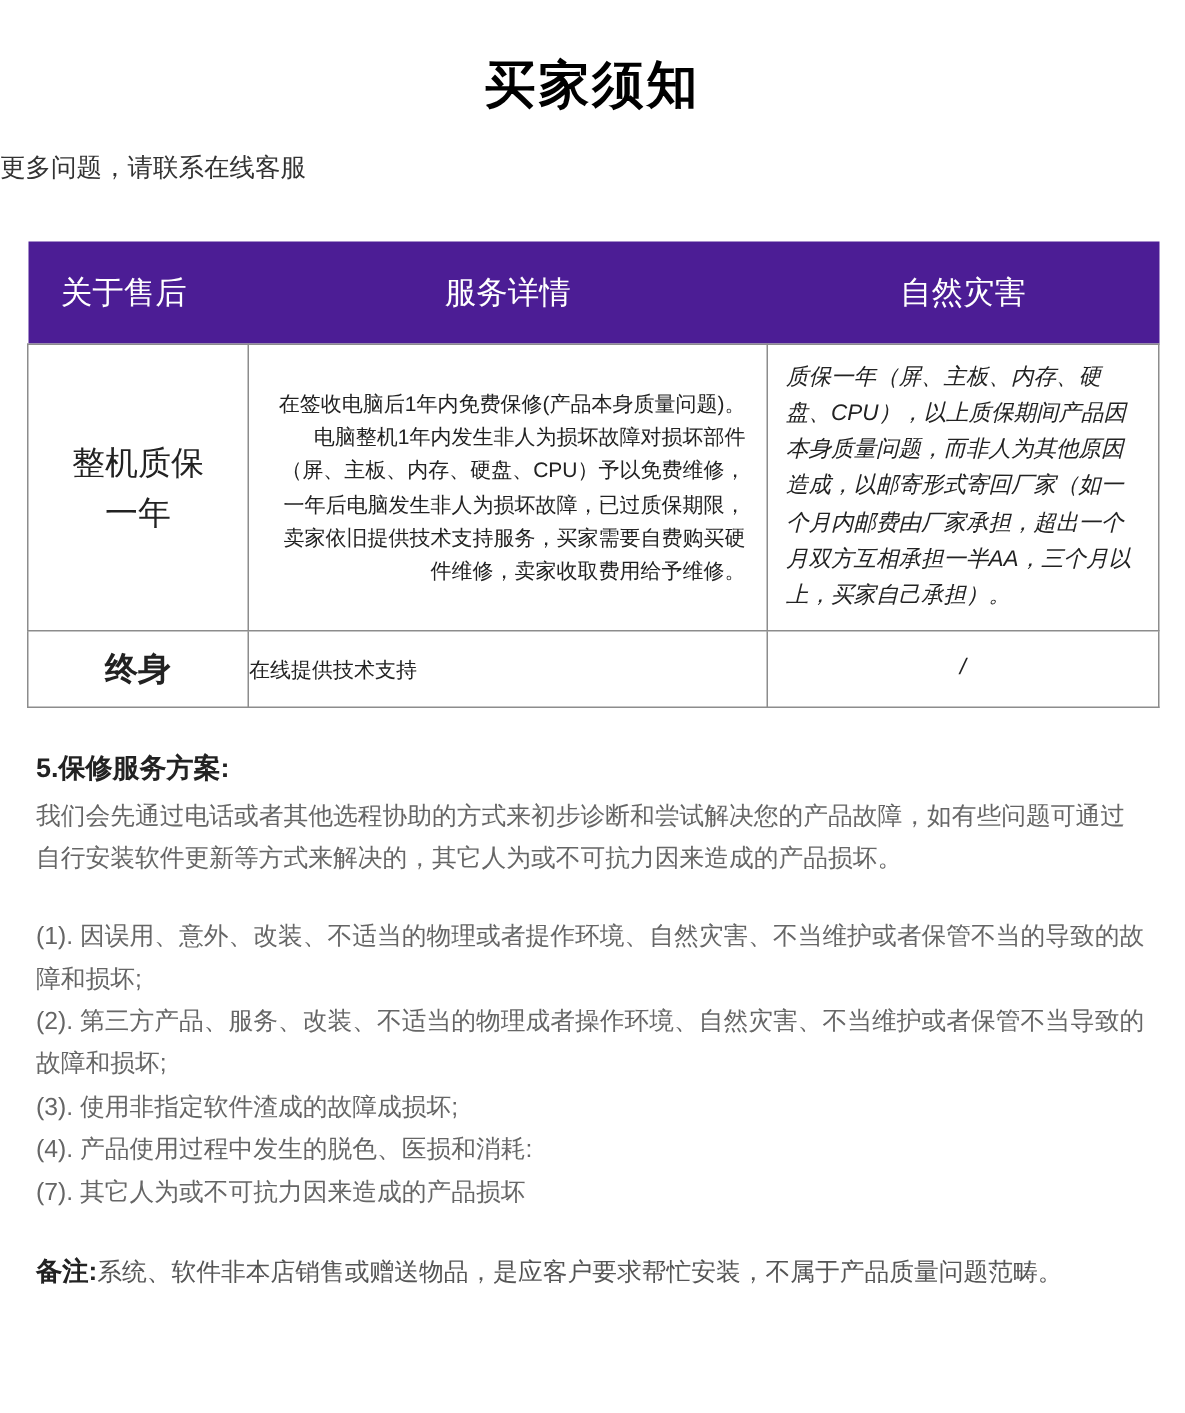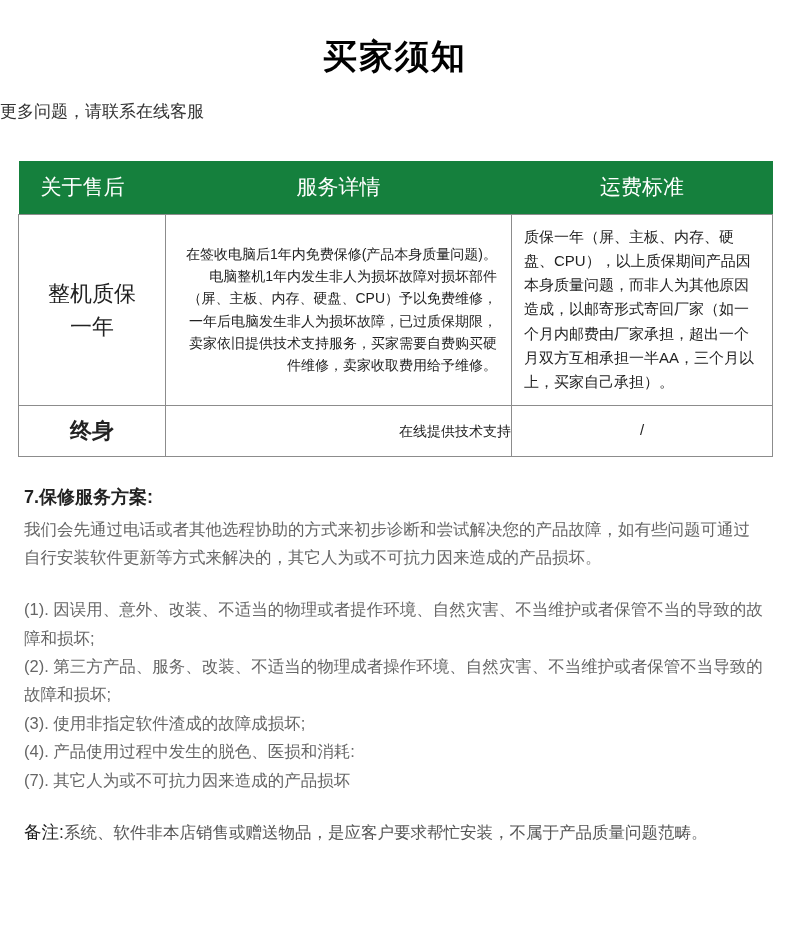--- a/index.html
+++ b/index.html
@@ -31,25 +31,25 @@
     margin: 38px 18px 0 18px;
     width: 754px;
     border-collapse: collapse;
     table-layout: fixed;
   }
   .policy-table col.c1 { width: 147px; }
   .policy-table col.c2 { width: 346px; }
   .policy-table col.c3 { width: 261px; }
 
   .policy-table thead th {
-    background: #15803d;
+    background: #4c1d95;
     color: #ffffff;
     font-size: 21px;
     font-weight: 500;
-    height: 53px;
+    height: 68px;
     border: none;
   }
   .policy-table thead th.h1 { text-align: left; padding-left: 22px; }
   .policy-table thead th.h2, .policy-table thead th.h3 { text-align: center; }
 
   .policy-table tbody td {
     border: 1px solid #8c8c8c;
     vertical-align: middle;
     color: #222222;
   }
@@ -63,86 +63,87 @@
     line-height: 1.5;
     padding: 0 22px;
   }
   td.cell-term.bold { font-weight: bold; }
   td.cell-detail {
     font-size: 14px;
     line-height: 1.58;
     padding: 10px 14px;
     text-align: right;
   }
-  td.cell-detail.center { text-align: right; padding: 0; }
+  td.cell-detail.center { text-align: left; padding: 0; }
   td.cell-ship {
     font-size: 15px;
     line-height: 1.62;
     padding: 10px 12px;
     text-align: left;
+    font-style: italic;
   }
   td.cell-ship.center { text-align: center; padding: 0; }
 
   .sections { padding: 0 24px; margin-top: 28px; }
   .section-heading {
     font-size: 18px;
     font-weight: bold;
     color: #222222;
     margin-bottom: 6px;
   }
   .section-body, .section-item {
     font-size: 16.5px;
     color: #666666;
     line-height: 1.72;
   }
   .section + .section { margin-top: 24px; }
 
   .note-line { margin-top: 24px; font-size: 16.5px; line-height: 1.7; }
-  .note-label { font-weight: normal; color: #222222; font-size: 17.5px; }
+  .note-label { font-weight: bold; color: #222222; font-size: 17.5px; }
   .note-text { color: #555555; }
 </style>
 </head>
 <body>
 
 <div class="page">
 
   <div class="page-title">买家须知</div>
   <div class="page-subtitle">更多问题，请联系在线客服</div>
 
   <table class="policy-table">
     <colgroup>
         <col class="c1">
         <col class="c2">
         <col class="c3">
       </colgroup>
     <thead>
       <tr>
         <th class="h1">关于售后</th>
         <th class="h2">服务详情</th>
-        <th class="h3">运费标准</th>
+        <th class="h3">自然灾害</th>
       </tr>
     </thead>
     <tbody>
       <tr class="row1">
         <td class="cell-term">整机质保一年</td>
         <td class="cell-detail">在签收电脑后1年内免费保修(产品本身质量问题)。电脑整机1年内发生非人为损坏故障对损坏部件（屏、主板、内存、硬盘、CPU）予以免费维修，一年后电脑发生非人为损坏故障，已过质保期限，卖家依旧提供技术支持服务，买家需要自费购买硬件维修，卖家收取费用给予维修。</td>
         <td class="cell-ship">质保一年（屏、主板、内存、硬盘、CPU），以上质保期间产品因本身质量问题，而非人为其他原因造成，以邮寄形式寄回厂家（如一个月内邮费由厂家承担，超出一个月双方互相承担一半AA，三个月以上，买家自己承担）。</td>
       </tr>
       <tr class="row2">
         <td class="cell-term bold">终身</td>
         <td class="cell-detail center">在线提供技术支持</td>
         <td class="cell-ship center">/</td>
       </tr>
     </tbody>
   </table>
 
   <div class="sections">
 
     <div class="section">
-      <div class="section-heading">7.保修服务方案:</div>
+      <div class="section-heading">5.保修服务方案:</div>
       <div class="section-body">我们会先通过电话或者其他选程协助的方式来初步诊断和尝试解决您的产品故障，如有些问题可通过自行安装软件更新等方式来解决的，其它人为或不可抗力因来造成的产品损坏。</div>
     </div>
 
     <div class="section">
       <div class="section-item">(1). 因误用、意外、改装、不适当的物理或者提作环境、自然灾害、不当维护或者保管不当的导致的故障和损坏;</div>
       <div class="section-item">(2). 第三方产品、服务、改装、不适当的物理成者操作环境、自然灾害、不当维护或者保管不当导致的故障和损坏;</div>
       <div class="section-item">(3). 使用非指定软件渣成的故障成损坏;</div>
       <div class="section-item">(4). 产品使用过程中发生的脱色、医损和消耗:</div>
       <div class="section-item">(7). 其它人为或不可抗力因来造成的产品损坏</div>
     </div>

